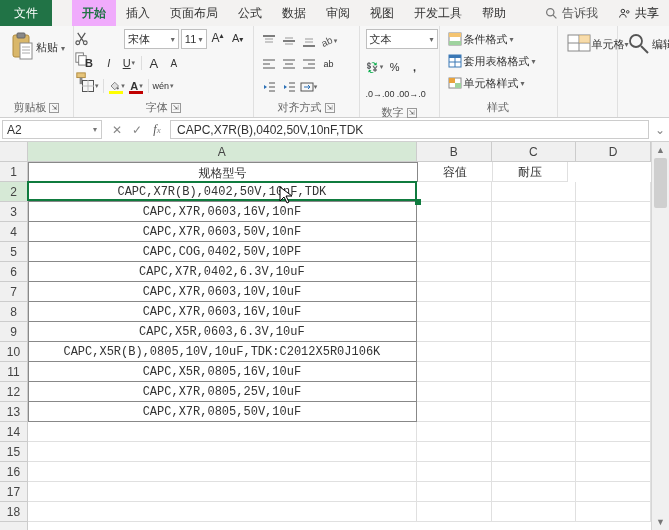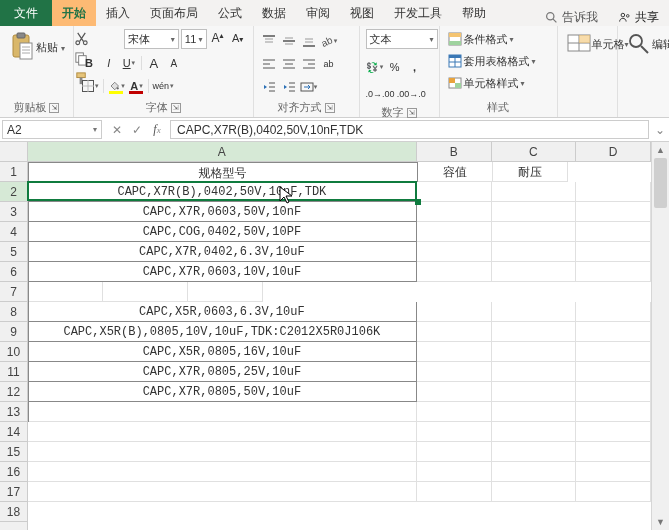--- a/index.html
+++ b/index.html
@@ -1,21 +1,21 @@
 <!DOCTYPE html>
 <html><head>
 <meta charset="utf-8">
 <style>
   * { box-sizing: border-box; margin: 0; padding: 0; }
   body { font-family: "Microsoft YaHei", "SimSun", Arial, sans-serif; font-size: 12px; background: #fff; overflow: hidden; width: 669px; height: 530px; color: #333; }
   
-  .tabs { height: 26px; display: flex; align-items: flex-end; background: #f3f2f1; }
+  .tabs { height: 26px; display: flex; align-items: center; background: #f3f2f1; }
   .tabs .tab { padding: 0 10px; line-height: 26px; cursor: pointer; color: #333; }
   .tabs .tab.file { background: #217346; color: #fff; padding: 0 14px; }
-  .tabs .tab.active { background: #fdba74; color: #217346; font-weight: 600; }
+  .tabs .tab.active { background: #f0abfc; color: #217346; font-weight: 600; margin-left: 20px; }
   .tabs .spacer { flex: 1; }
   .tabs .tell, .tabs .share { display:flex; align-items:center; gap:4px; padding:0 10px; color:#555; cursor:pointer; }
   .tabs .share { color:#222; }
   
   .ribbon { height: 92px; background: #f7f7f7; border-bottom: 1px solid #d0d0d0; display:flex; }
   .group { display:flex; flex-direction:column; border-right:1px solid #e0e0e0; }
   .group-body { flex:1; display:flex; align-items:flex-start; padding:3px 6px 0 6px; gap:4px; }
   .group-label { font-size:11px; color:#666; text-align:center; padding:2px 4px 2px; display:flex; justify-content:center; align-items:center; gap:3px; }
   .dialaunch { width:10px; height:10px; border:1px solid #999; font-size:7px; line-height:8px; color:#666; text-align:center; }
   
@@ -450,20 +450,26 @@
         <div class="cell" style="width: 75px; font-family: SimSun, serif;">容值</div>
         <div class="cell" style="width: 75px; font-family: SimSun, serif;">耐压</div>
       </div>
       <div class="crow">
         <div class="cell" style="width: 390px; border-right: 1px solid rgb(136, 136, 136); border-bottom: 1px solid rgb(136, 136, 136);">CAPC,X7R(B),0402,50V,10nF,TDK</div>
         <div class="cell" style="width: 75px;"></div>
         <div class="cell" style="width: 85px;"></div>
         <div class="cell" style="width: 75px;"></div>
       </div>
       <div class="crow">
+        <div class="cell" style="width: 390px; border-right: 1px solid rgb(136, 136, 136); border-bottom: 1px solid rgb(136, 136, 136);">CAPC,X7R,0603,16V,10nF</div>
+        <div class="cell" style="width: 75px;"></div>
+        <div class="cell" style="width: 85px;"></div>
+        <div class="cell" style="width: 75px;"></div>
+      </div>
+      <div class="crow">
         <div class="cell" style="width: 390px; border-right: 1px solid rgb(136, 136, 136); border-bottom: 1px solid rgb(136, 136, 136);">CAPC,X7R,0603,50V,10nF</div>
         <div class="cell" style="width: 75px;"></div>
         <div class="cell" style="width: 85px;"></div>
         <div class="cell" style="width: 75px;"></div>
       </div>
       <div class="crow">
         <div class="cell" style="width: 390px; border-right: 1px solid rgb(136, 136, 136); border-bottom: 1px solid rgb(136, 136, 136);">CAPC,COG,0402,50V,10PF</div>
         <div class="cell" style="width: 75px;"></div>
         <div class="cell" style="width: 85px;"></div>
         <div class="cell" style="width: 75px;"></div>
@@ -474,20 +480,21 @@
         <div class="cell" style="width: 85px;"></div>
         <div class="cell" style="width: 75px;"></div>
       </div>
       <div class="crow">
         <div class="cell" style="width: 390px; border-right: 1px solid rgb(136, 136, 136); border-bottom: 1px solid rgb(136, 136, 136);">CAPC,X7R,0603,10V,10uF</div>
         <div class="cell" style="width: 75px;"></div>
         <div class="cell" style="width: 85px;"></div>
         <div class="cell" style="width: 75px;"></div>
       </div>
       <div class="crow">
+        <div class="cell" style="width: 390px; border-right: 1px solid rgb(136, 136, 136); border-bottom: 1px solid rgb(136, 136, 136);">CAPC,X7R,0603,16V,10uF</div>
         <div class="cell" style="width: 75px;"></div>
         <div class="cell" style="width: 85px;"></div>
         <div class="cell" style="width: 75px;"></div>
       </div>
       <div class="crow">
         <div class="cell" style="width: 390px; border-right: 1px solid rgb(136, 136, 136); border-bottom: 1px solid rgb(136, 136, 136);">CAPC,X5R,0603,6.3V,10uF</div>
         <div class="cell" style="width: 75px;"></div>
         <div class="cell" style="width: 85px;"></div>
         <div class="cell" style="width: 75px;"></div>
       </div>

